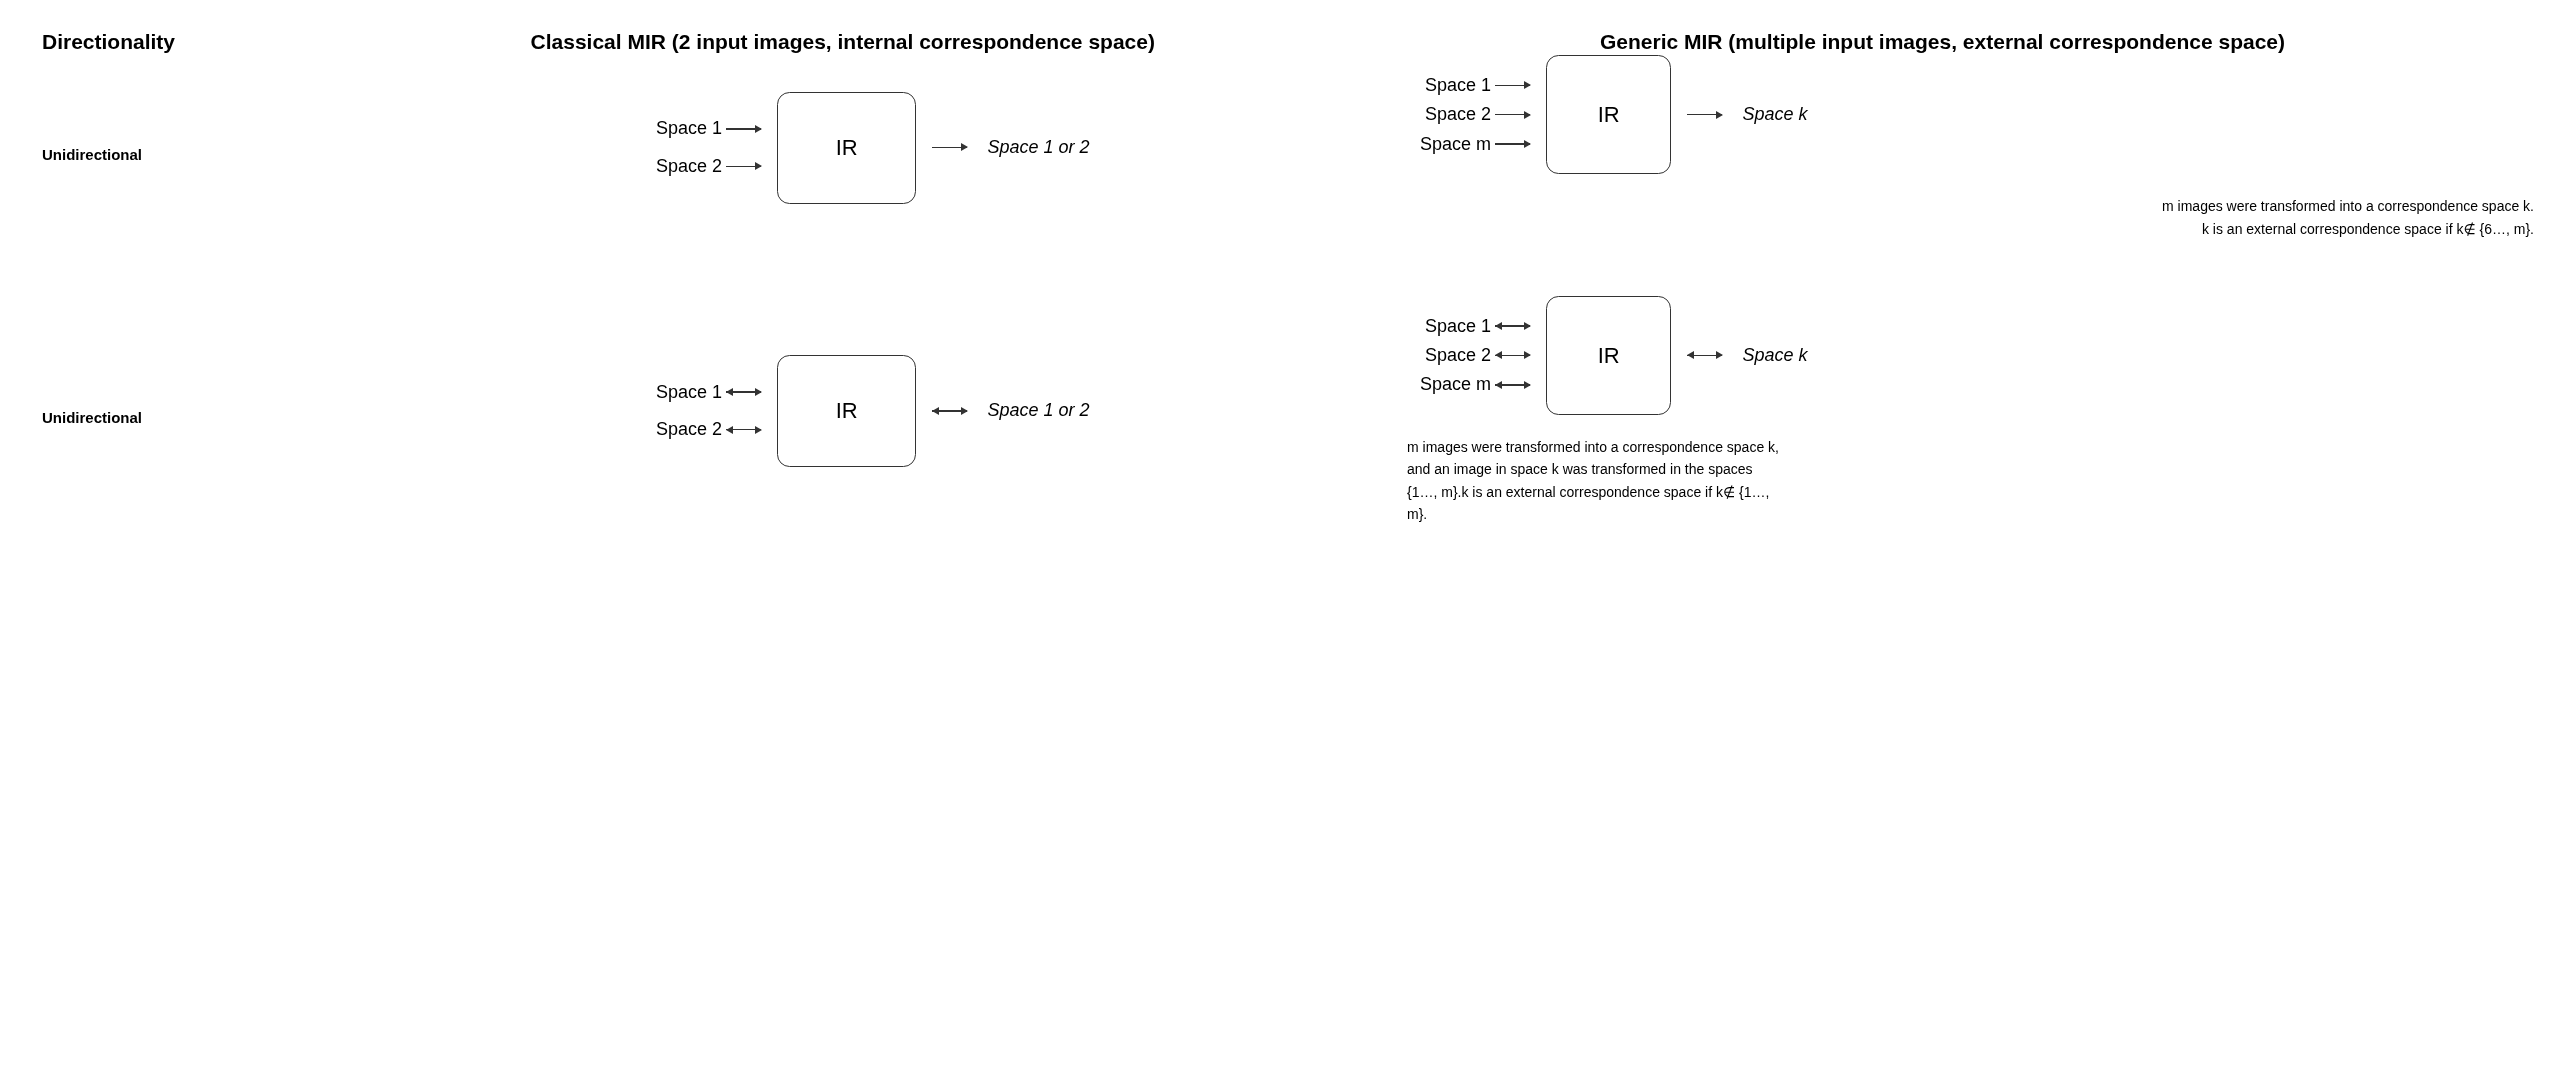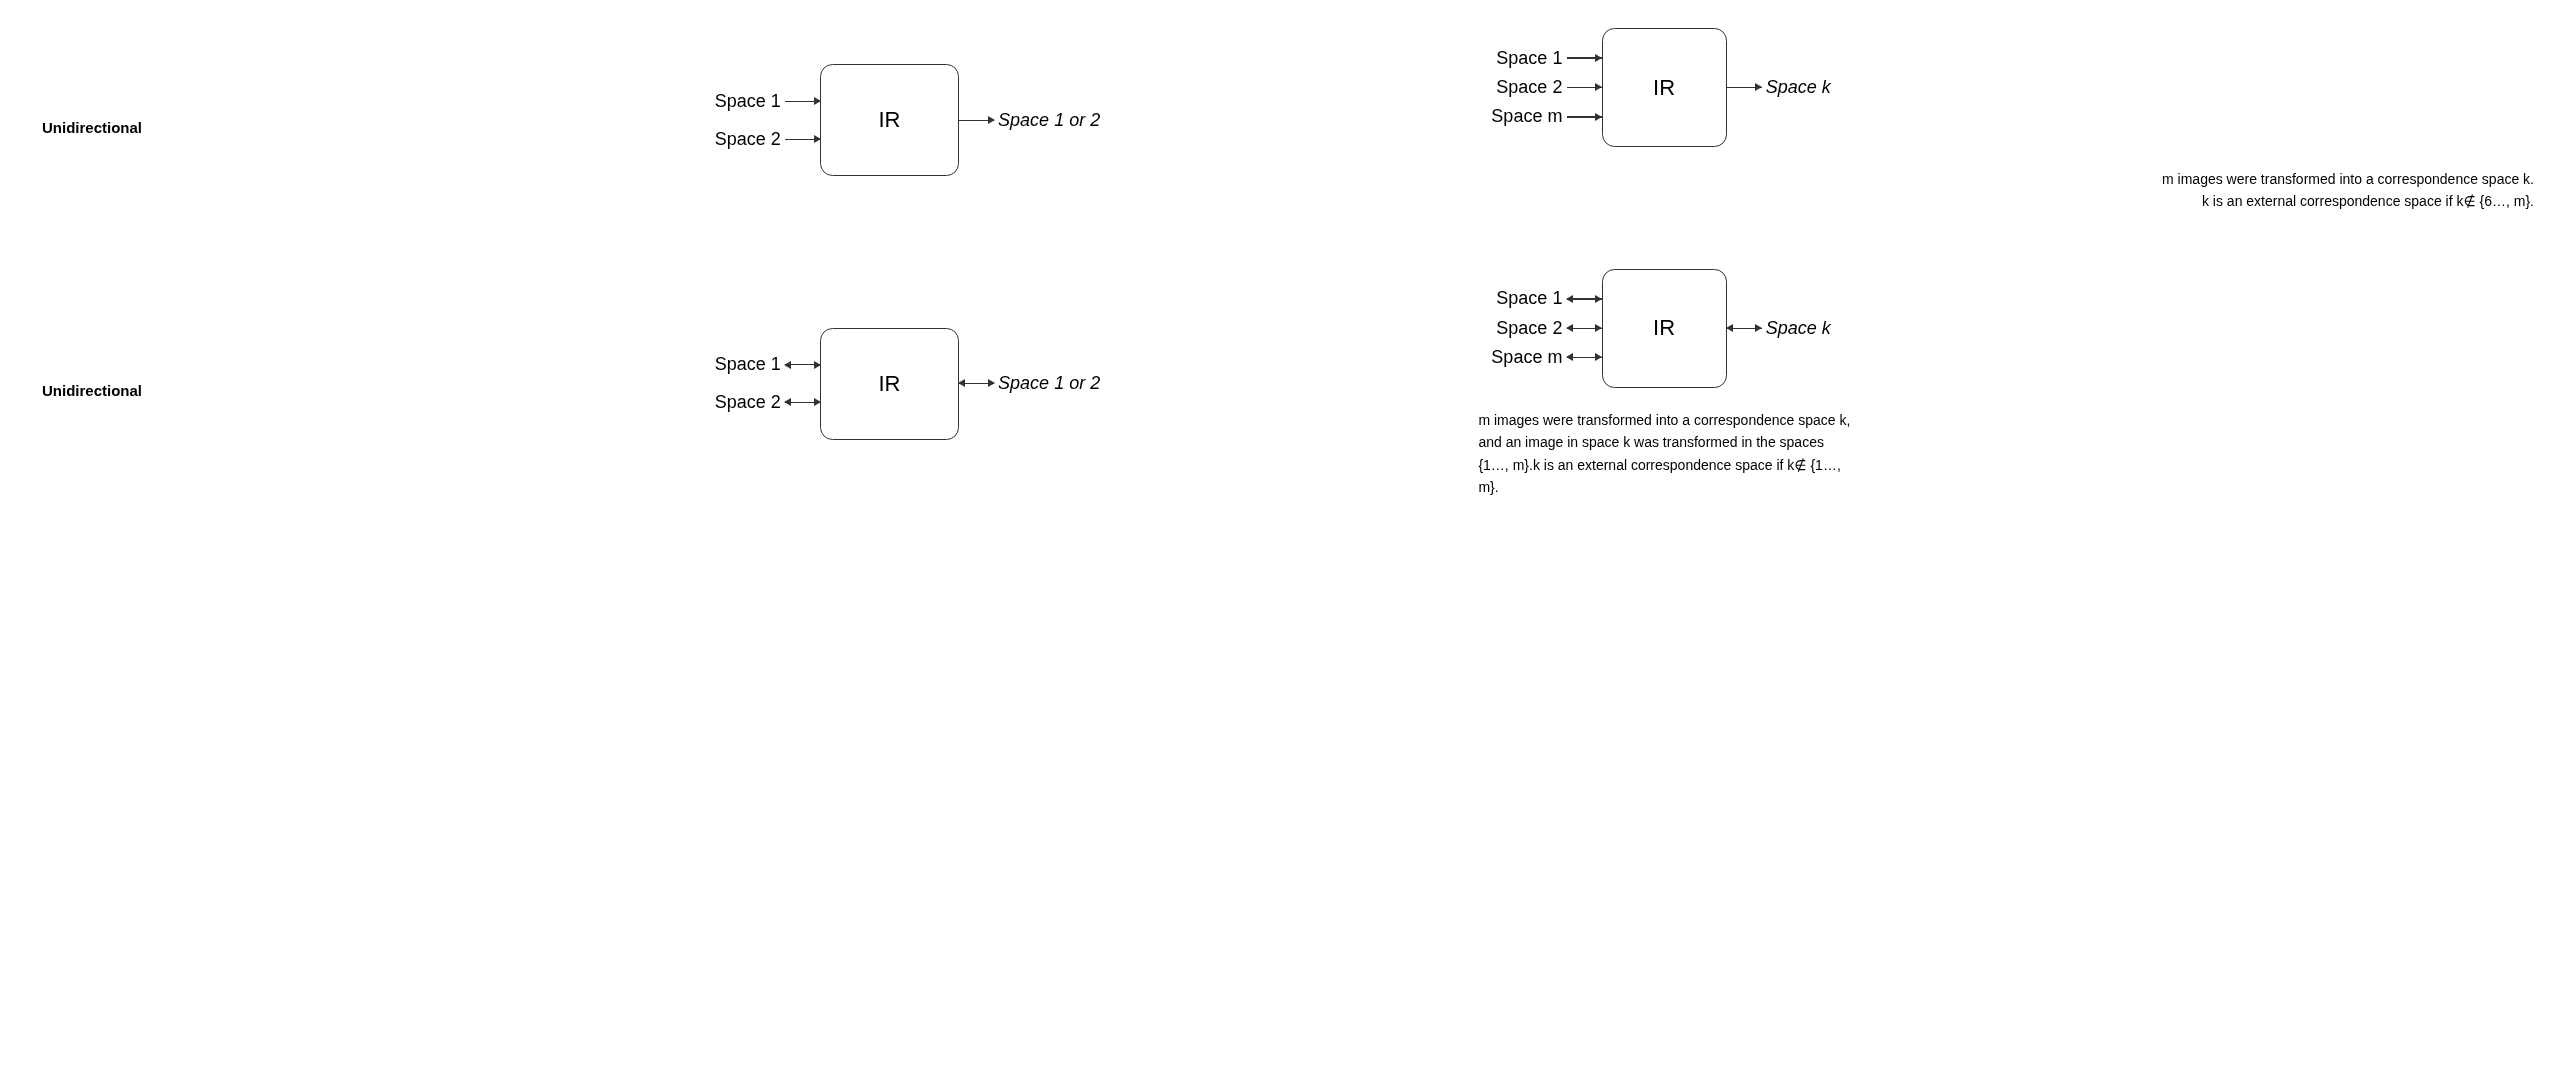--- a/index.html
+++ b/index.html
@@ -151,34 +151,45 @@
 
     .diagram-wrapper {
       display: flex;
       align-items: center;
       justify-content: center;
     }
 
     .inputs-outputs {
       display: flex;
       align-items: center;
-      gap: 0;
+      gap: 16px;
     }
 
     
     .spacer-row td {
       height: 42px;
     }
   </style>
 </head>
 <body>
 
 <table class="page-table">
 
   <tbody>
+      <tr>
+    <td class="col-dir">
+      <span class="header-title">Directionality</span>
+    </td>
+    <td class="col-classical">
+      <span class="header-title">Classical MIR (2 input images, internal correspondence space)</span>
+    </td>
+    <td class="col-generic">
+      <span class="header-title">Generic MIR (multiple input images, external correspondence space)</span>
+    </td>
+  </tr>
 
   <tr>
     <td class="section-label">Unidirectional</td>
 
     <td class="diagram-cell">
       <div class="diagram-wrapper">
         <div class="inputs-outputs">
 
           <div class="inputs-col">
             <div class="input-row">

